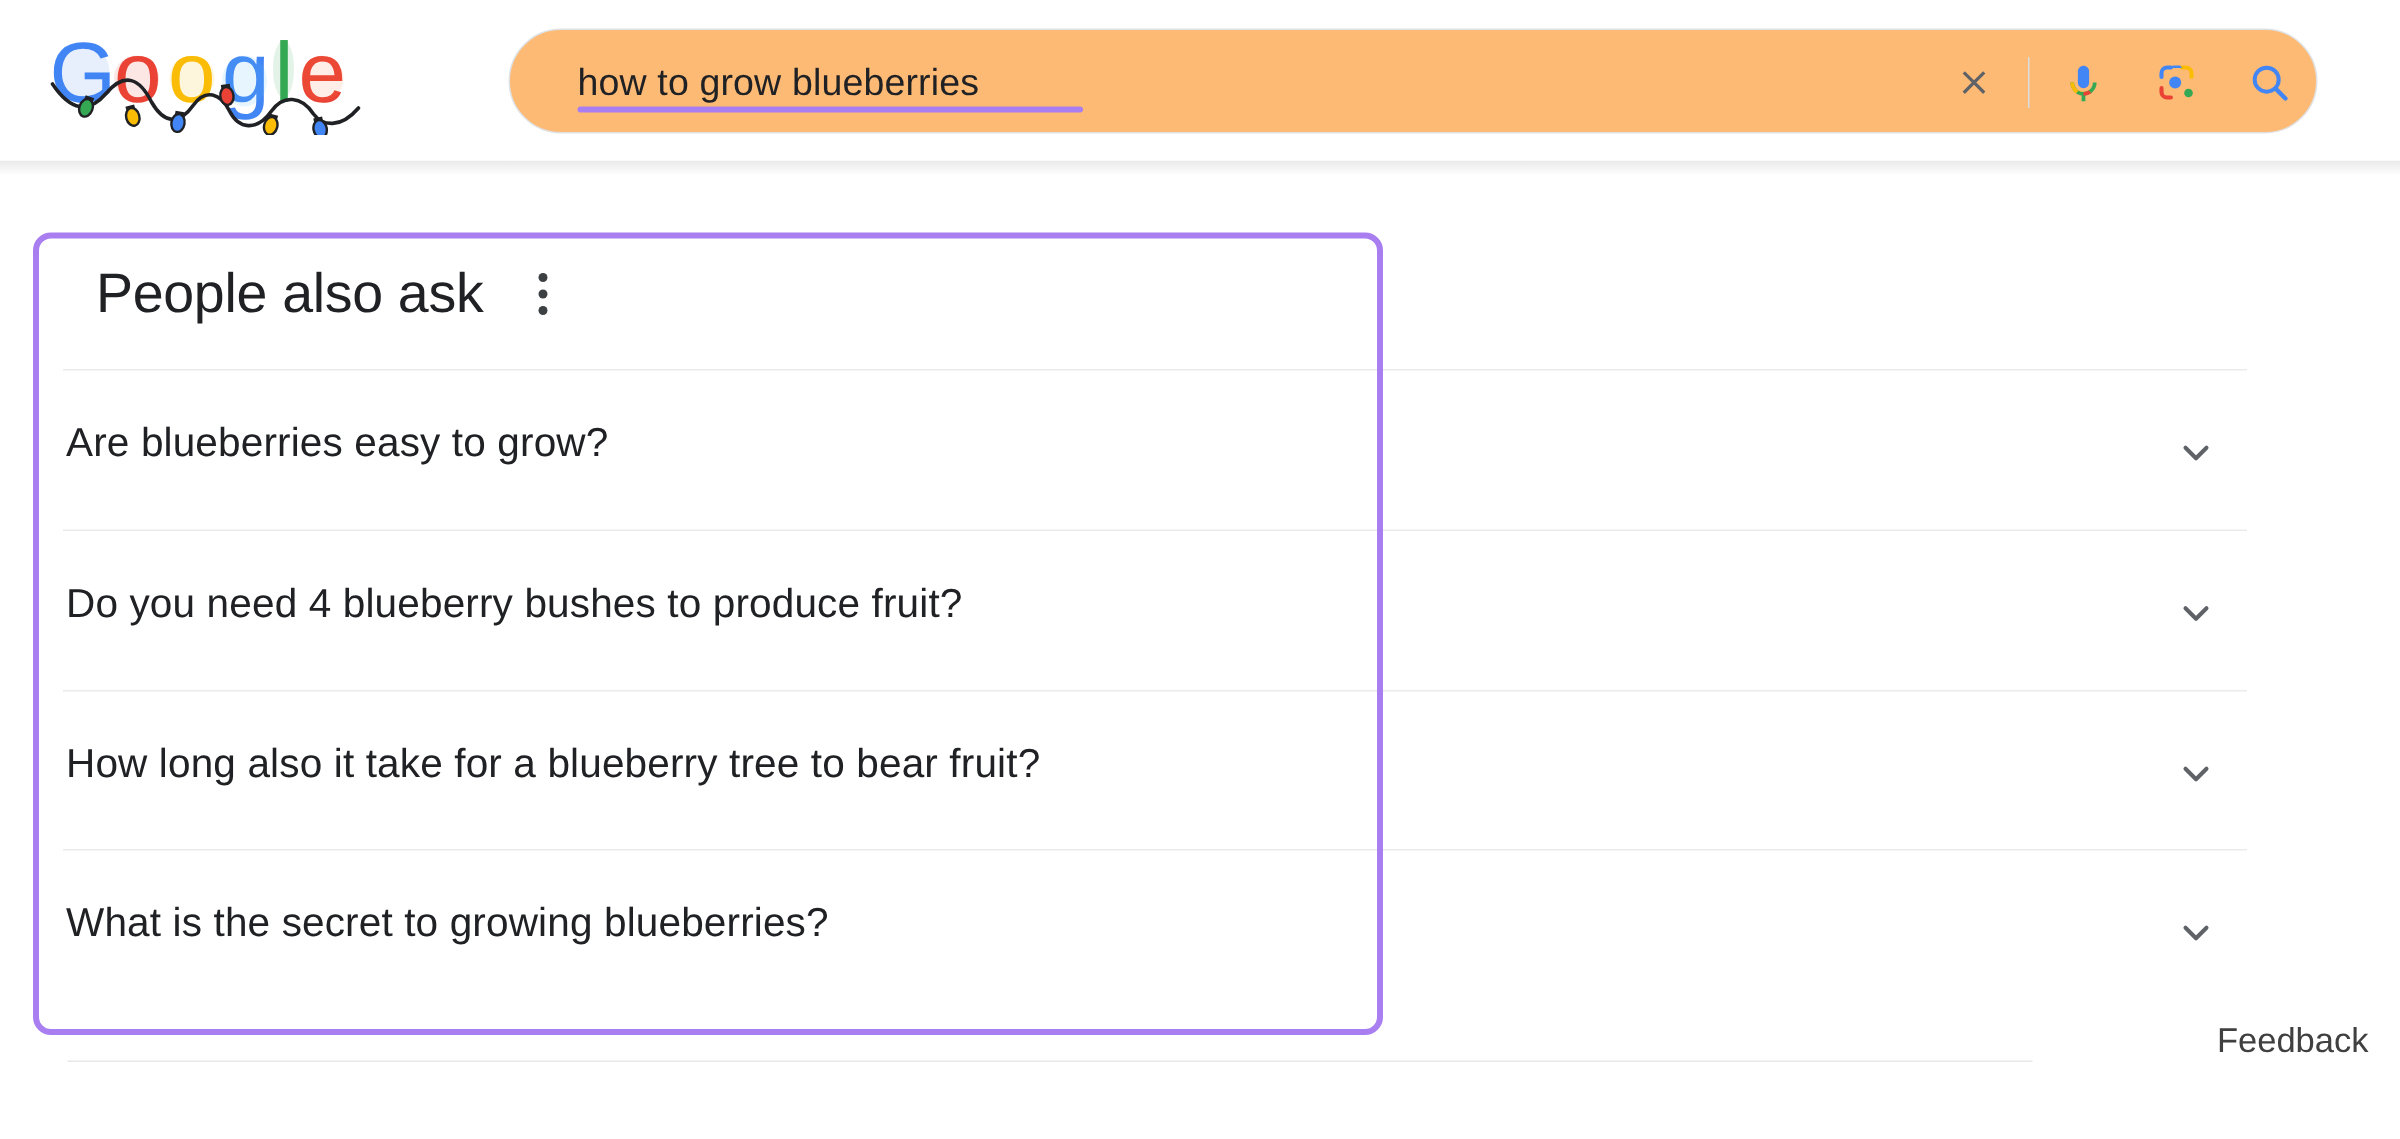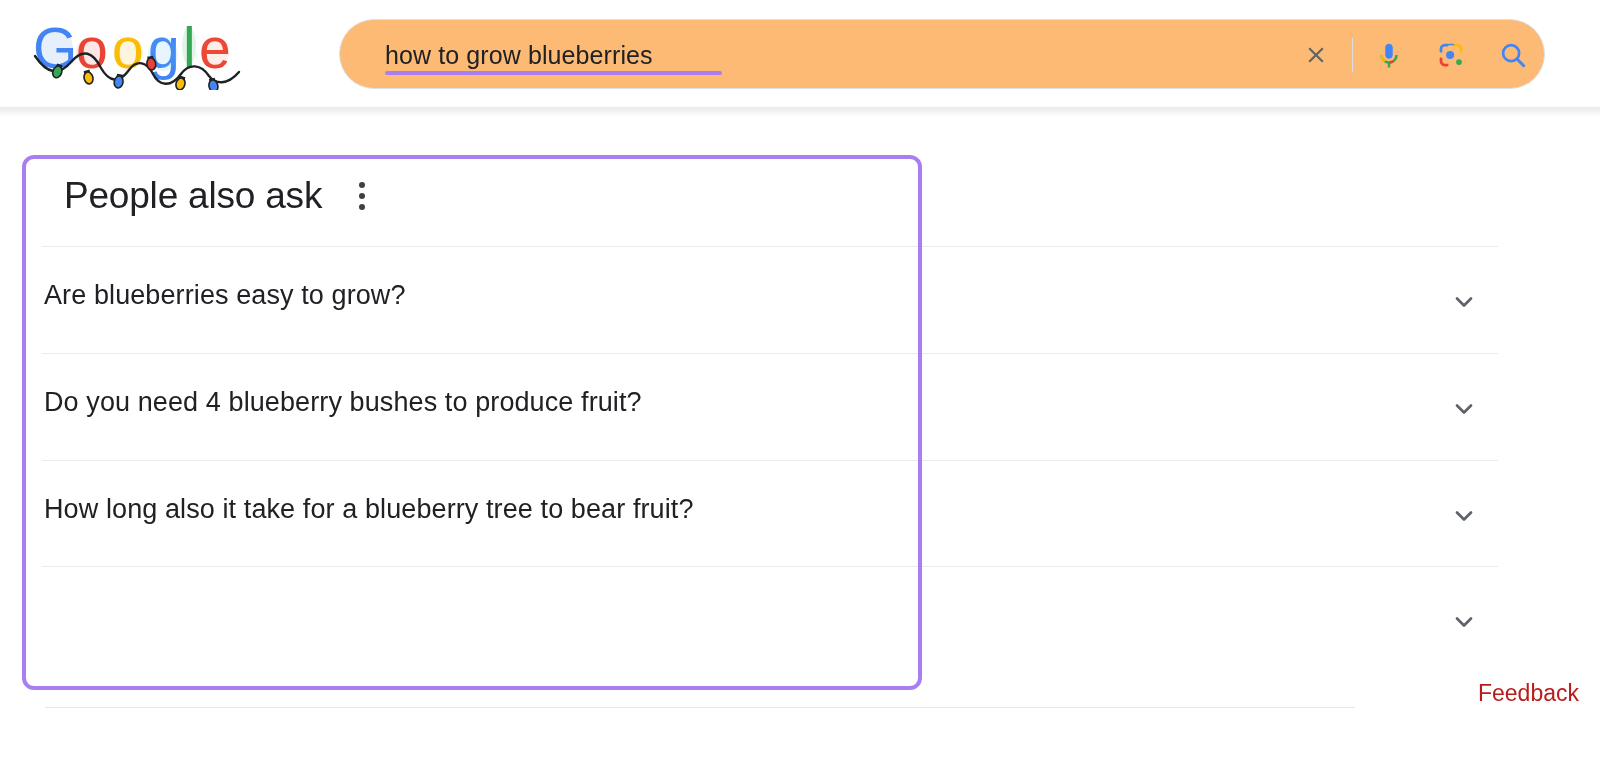--- a/index.html
+++ b/index.html
@@ -109,21 +109,21 @@
     border: 4px solid #a97ef0; border-radius: 12px; pointer-events: none; z-index: 9;
   }
 
   
   .footer-divider {
     position: absolute; left: 45px; top: 707px; width: 1310px; height: 1px;
     background: #e8e8e8;
   }
   .feedback {
     position: absolute; right: 21px; top: 680px;
-    font-size: 23px; color: #b91c1c; line-height: 1.2; cursor: pointer;
+    font-size: 23px; color: #404040; line-height: 1.2; cursor: pointer;
   }
 </style>
 </head>
 <body>
 
 <div id="page">
 
   <div class="top-sliver"></div>
 
   <div class="header">
@@ -270,20 +270,21 @@
       <span class="chevron" aria-label="Expand">
         <svg width="28" height="28" viewBox="0 0 24 24">
           <path d="M6 9l6 6 6-6" fill="none" stroke="#5f6368" stroke-width="2.3" stroke-linecap="round" stroke-linejoin="round"></path>
         </svg>
       </span>
     </div>
 
     <div class="divider d3"></div>
 
     <div class="question-row q3">
+      <span class="question-text">What is the secret to growing blueberries?</span>
       <span class="chevron" aria-label="Expand">
         <svg width="28" height="28" viewBox="0 0 24 24">
           <path d="M6 9l6 6 6-6" fill="none" stroke="#5f6368" stroke-width="2.3" stroke-linecap="round" stroke-linejoin="round"></path>
         </svg>
       </span>
     </div>
 
   </div>
 
   <div class="annotation-box"></div>

